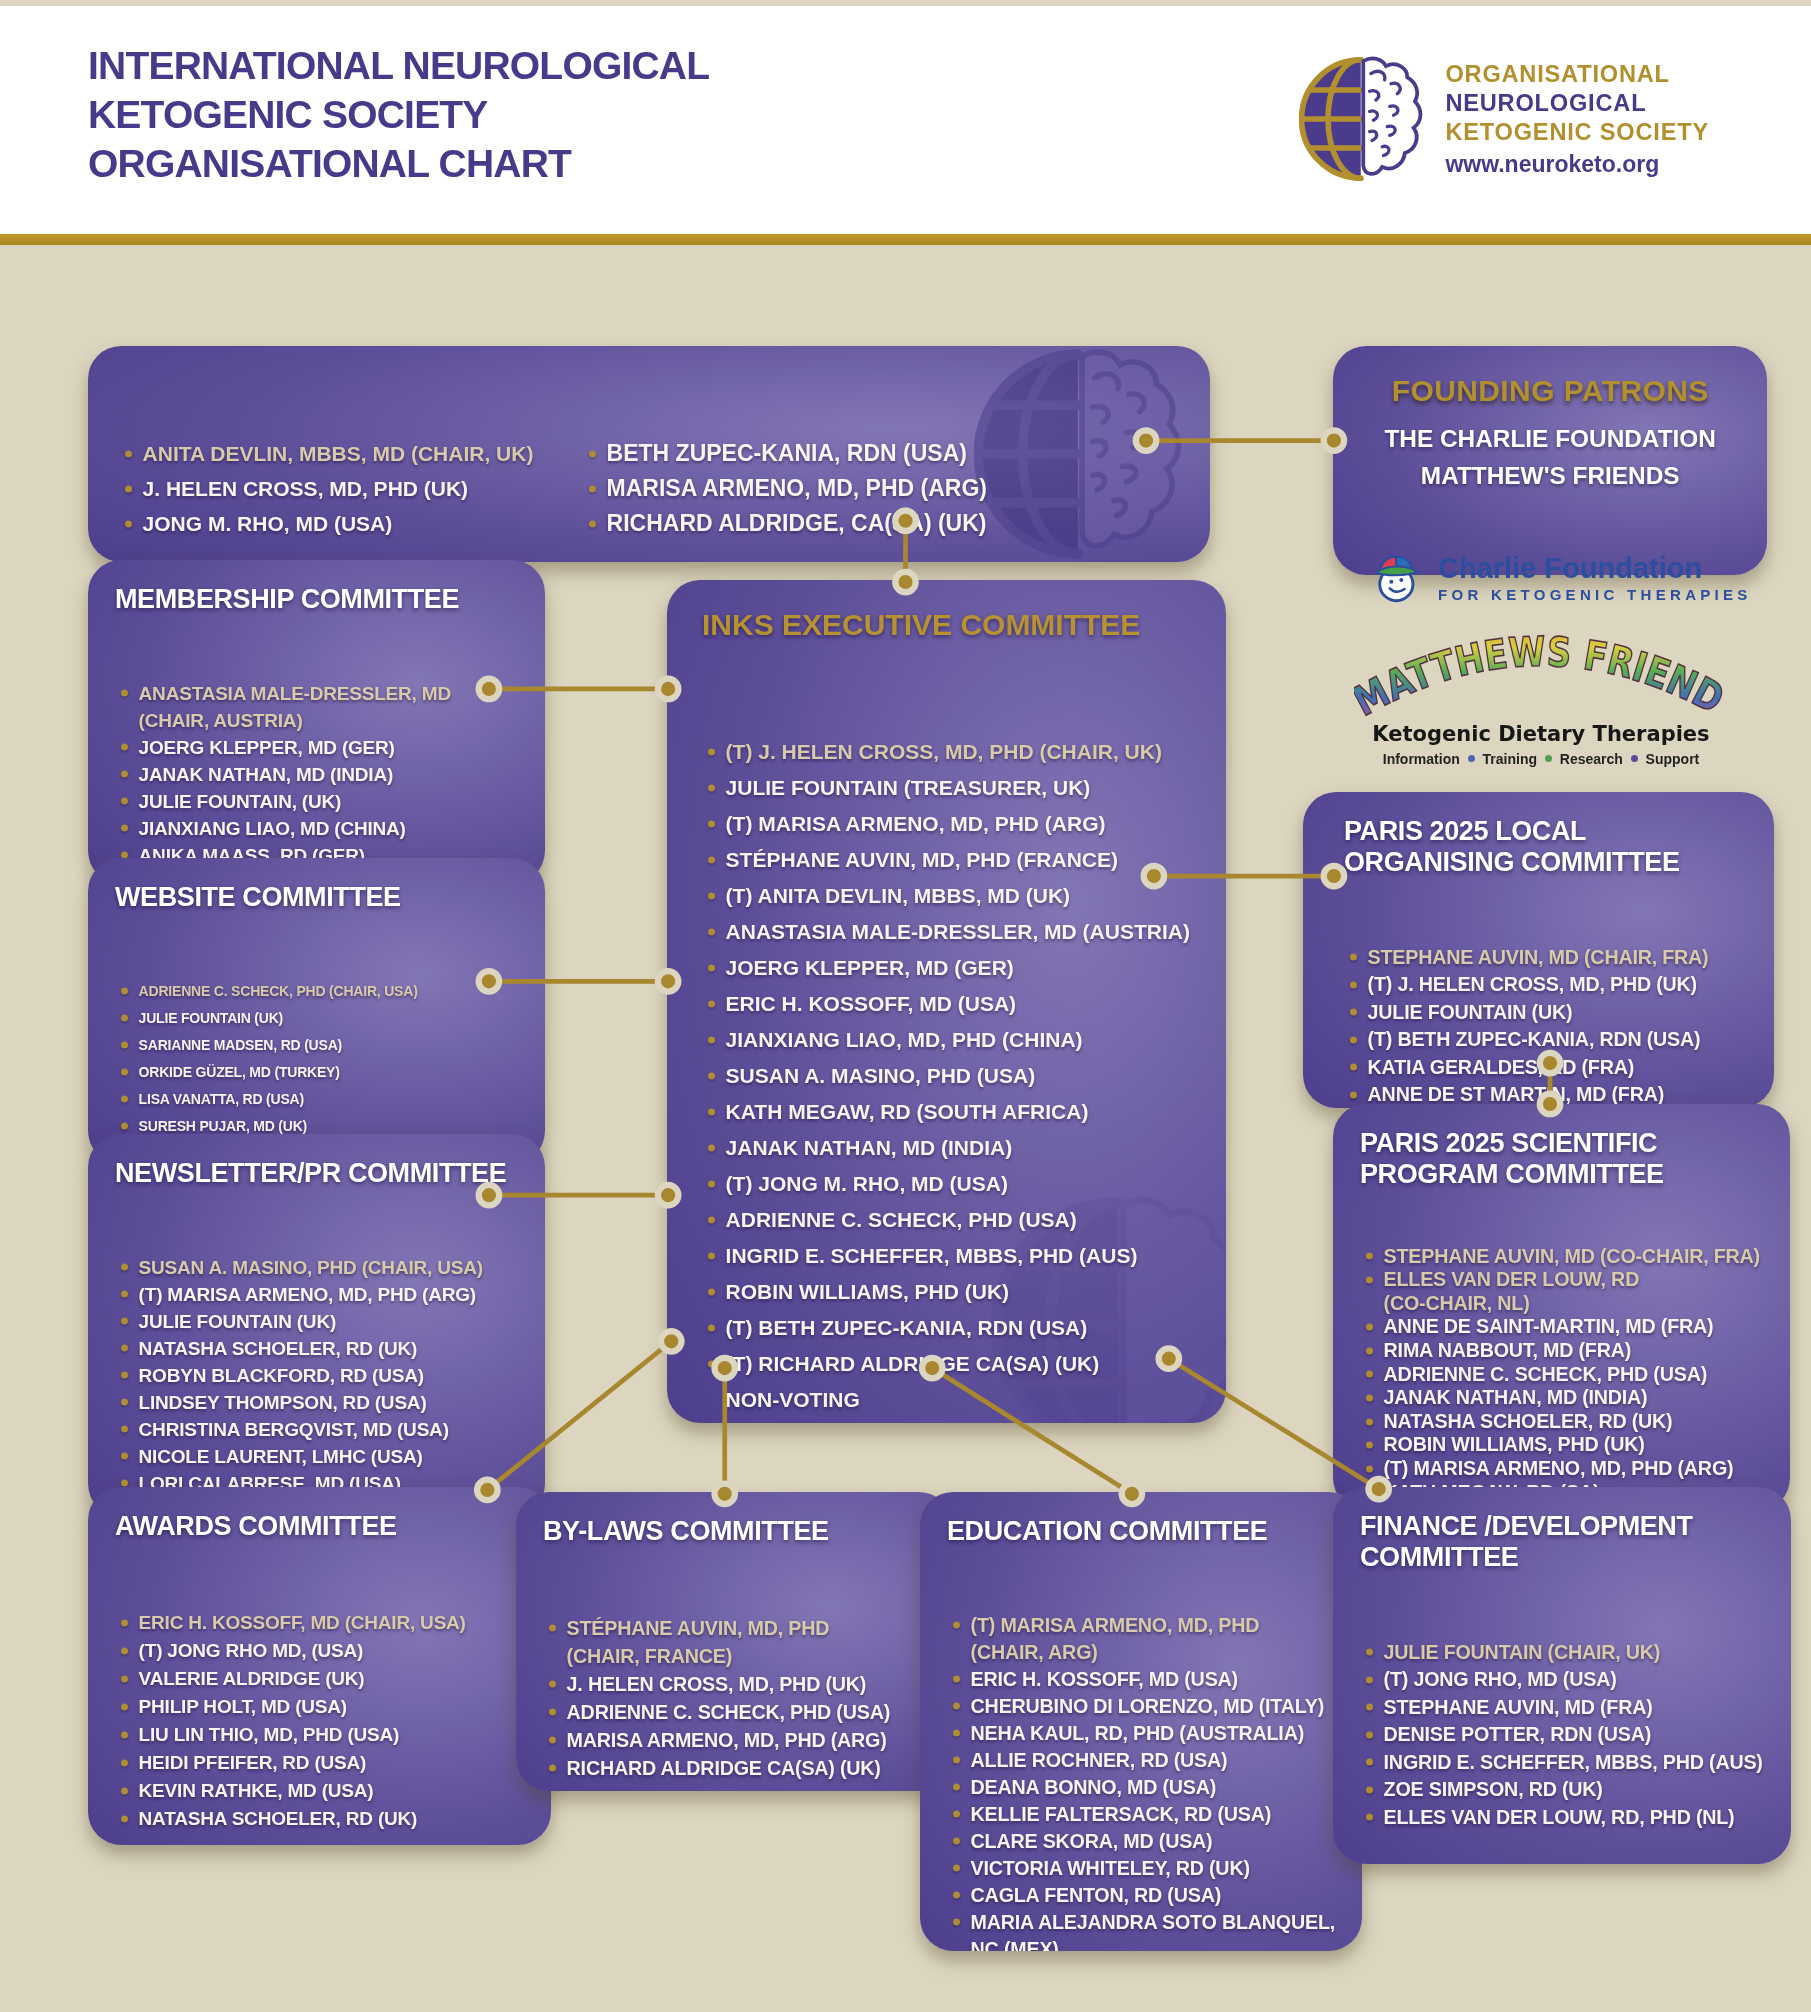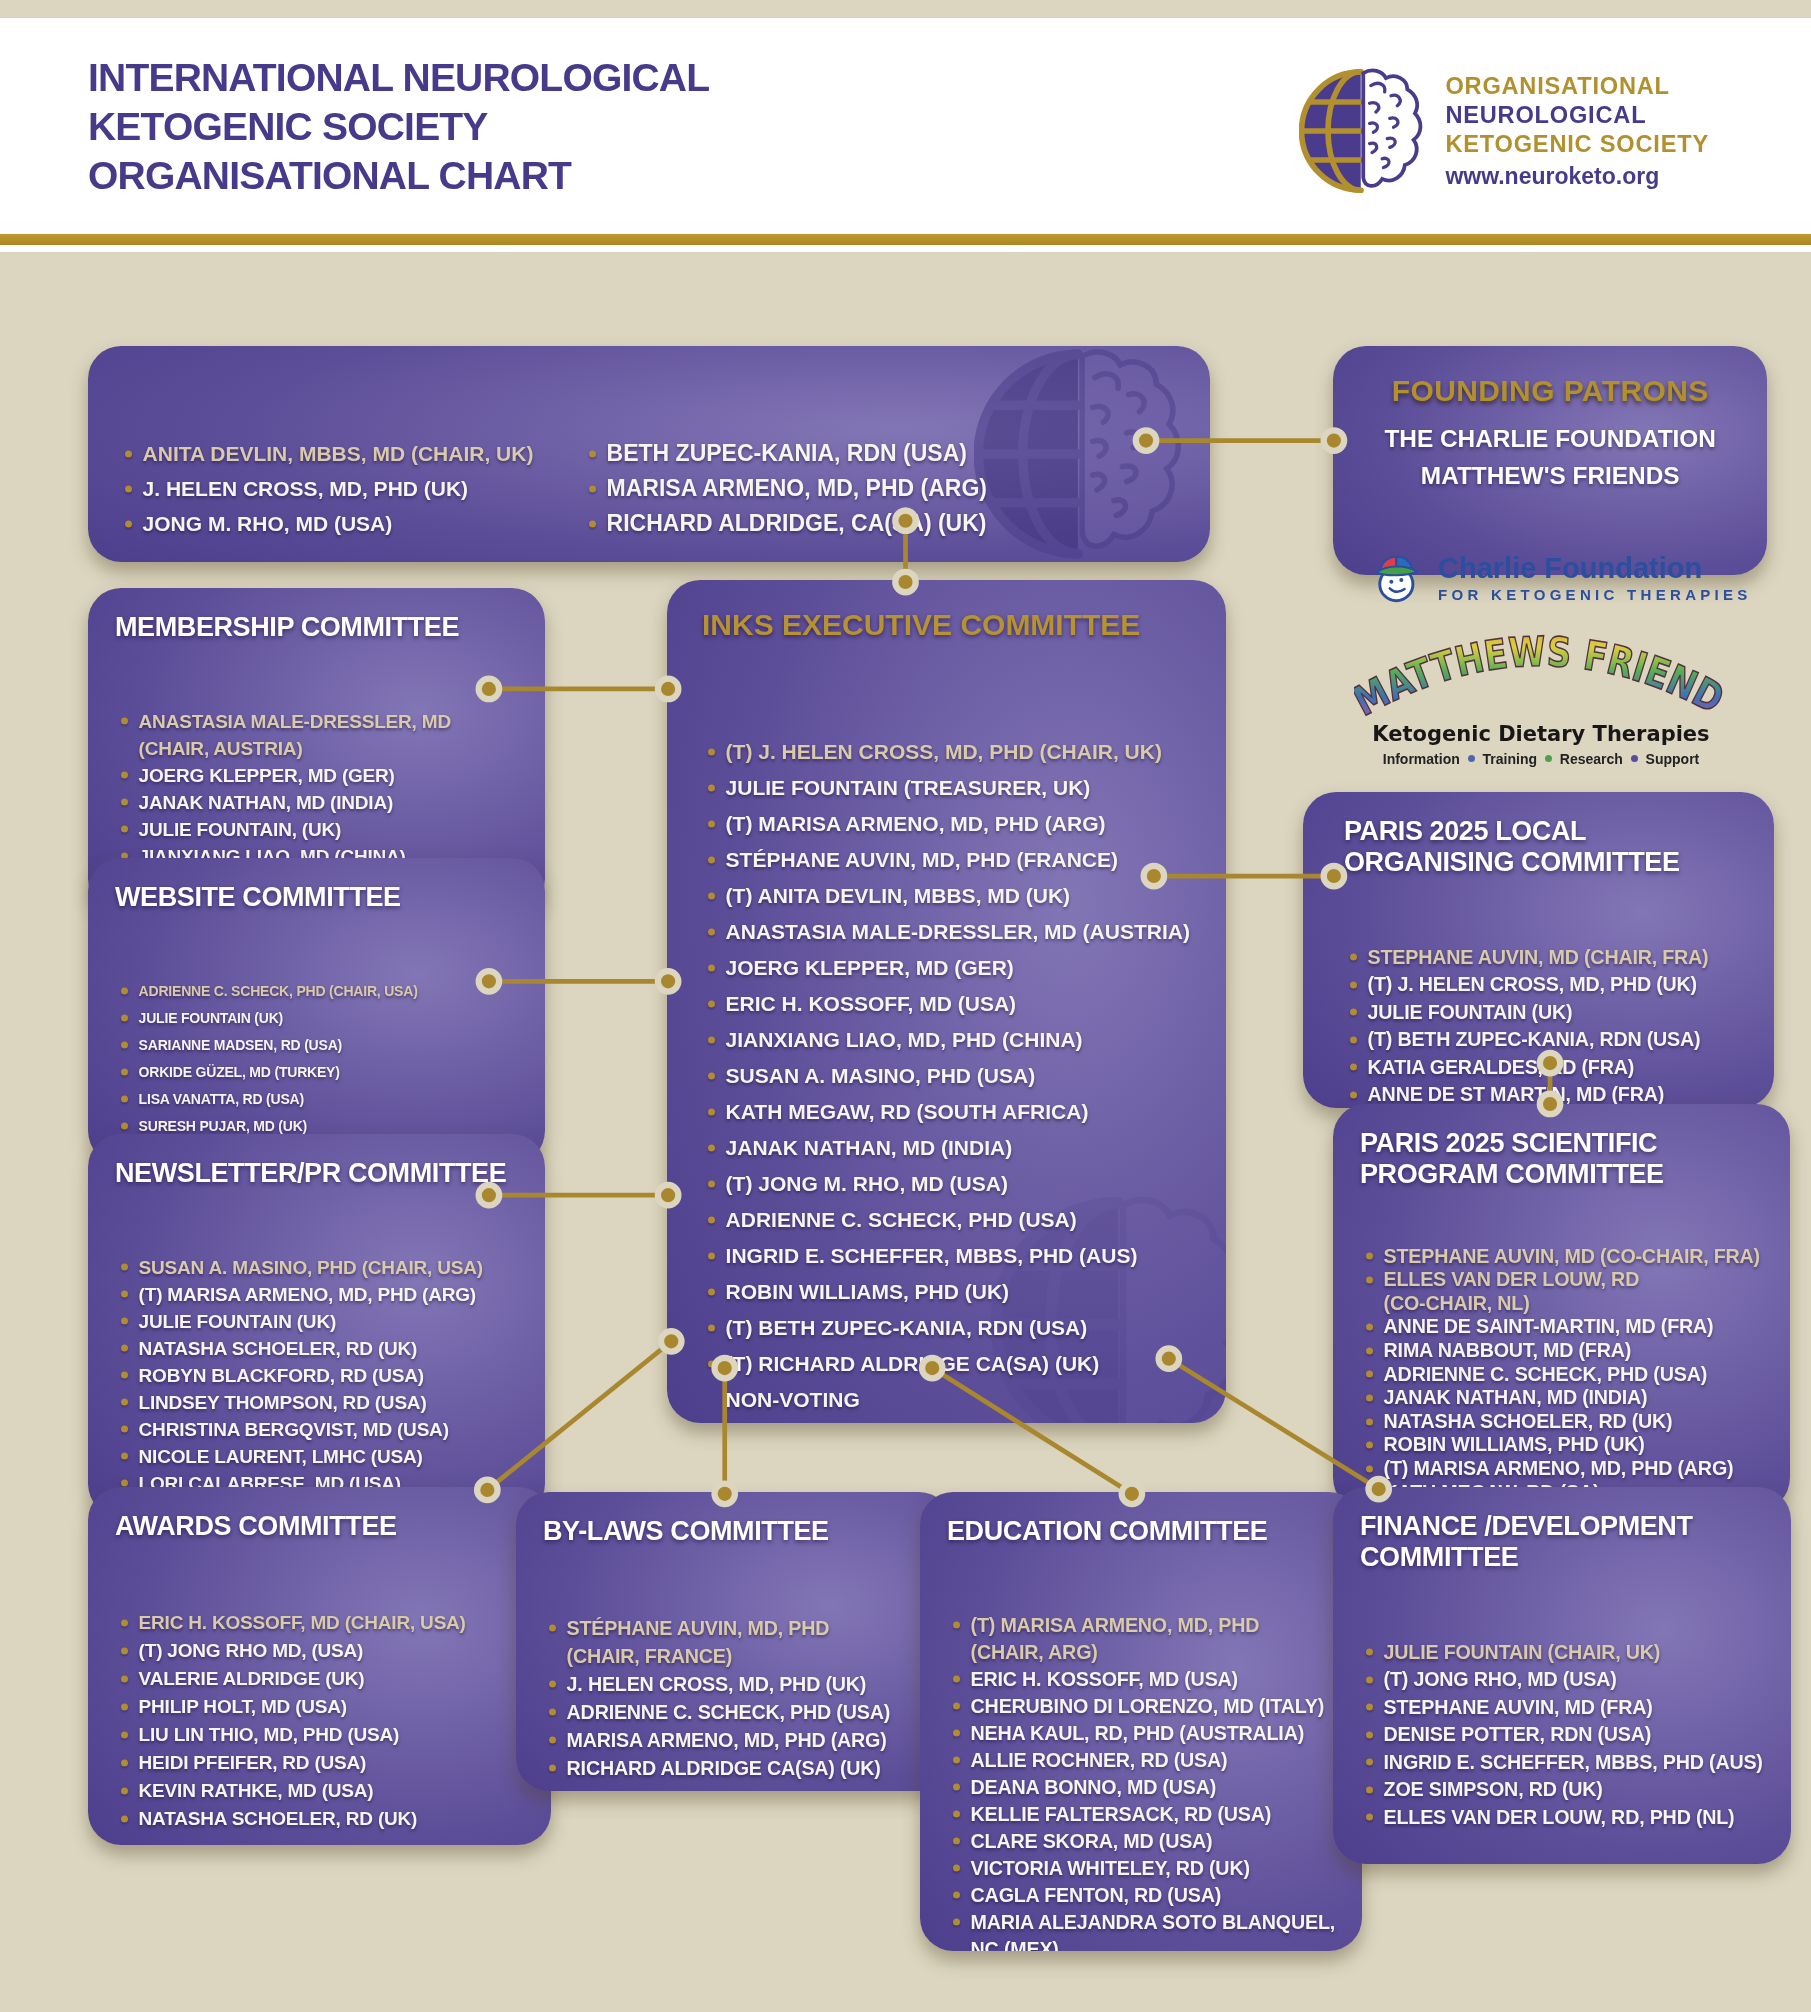--- a/index.html
+++ b/index.html
@@ -4,21 +4,21 @@
 <style>
   html,body { margin:0; padding:0; }
   body {
     width:1811px; height:2013px;
     font-family:"Liberation Sans", sans-serif;
     background:#ffffff;
   }
   .page { position:relative; width:1811px; height:2013px; background:#dcd6c0; overflow:hidden; }
 
   
-  .header { position:absolute; left:0; top:18px; width:1811px; height:234px; background:#ffffff; z-index:1; }
+  .header { position:absolute; left:0; top:6px; width:1811px; height:234px; background:#ffffff; z-index:1; }
   .main-title {
     position:absolute; left:88px; top:35px;
     font-size:39px; line-height:49px; font-weight:bold; letter-spacing:-0.8px;
     color:#473a8b; text-transform:uppercase;
   }
   .gold-bar { position:absolute; left:0; top:234px; width:1811px; height:11px;
     background:linear-gradient(#c09a31,#a9871f); z-index:1; }
 
   .brand { position:absolute; left:1299px; top:46px; display:flex; align-items:center; gap:20.4px; }
   .brand-icon { width:126px; height:134px; }
@@ -163,21 +163,21 @@
 
   <section class="box founding" style="left:1333px; top:346px; width:403px; height:175px;">
     <h2 class="box-title">FOUNDING PATRONS</h2>
     <ul class="patrons">
 
     <li class="patron">THE CHARLIE FOUNDATION</li>
         <li class="patron">MATTHEW'S FRIENDS</li>
       </ul>
   </section>
 
-  <section class="box small" style="left:88px; top:560px; width:403px; height:277px;margin-top:28px;">
+  <section class="box small" style="left:88px; top:560px; width:403px; height:277px;">
     <h2 class="box-title">MEMBERSHIP COMMITTEE</h2>
     <ul class="members" style="--lh:27px; font-size:19px; line-height:27px; letter-spacing:-0.2px;">
       
     <li class="member chair">ANASTASIA MALE-DRESSLER, MD
 (CHAIR, AUSTRIA)</li><li class="member">JOERG KLEPPER, MD (GER)</li><li class="member">JANAK NATHAN, MD (INDIA)</li><li class="member">JULIE FOUNTAIN, (UK)</li><li class="member">JIANXIANG LIAO, MD (CHINA)</li><li class="member">ANIKA MAASS, RD (GER)</li><li class="member">VALENTINA DE GIORGIS, MD (ITALY)</li></ul>
   </section>
 
   <section class="box small" style="left:88px; top:858px; width:403px; height:259px;">
     <h2 class="box-title">WEBSITE COMMITTEE</h2>
     <ul class="members" style="--lh:27px; font-size:14px; line-height:27px; letter-spacing:-0.2px;">

